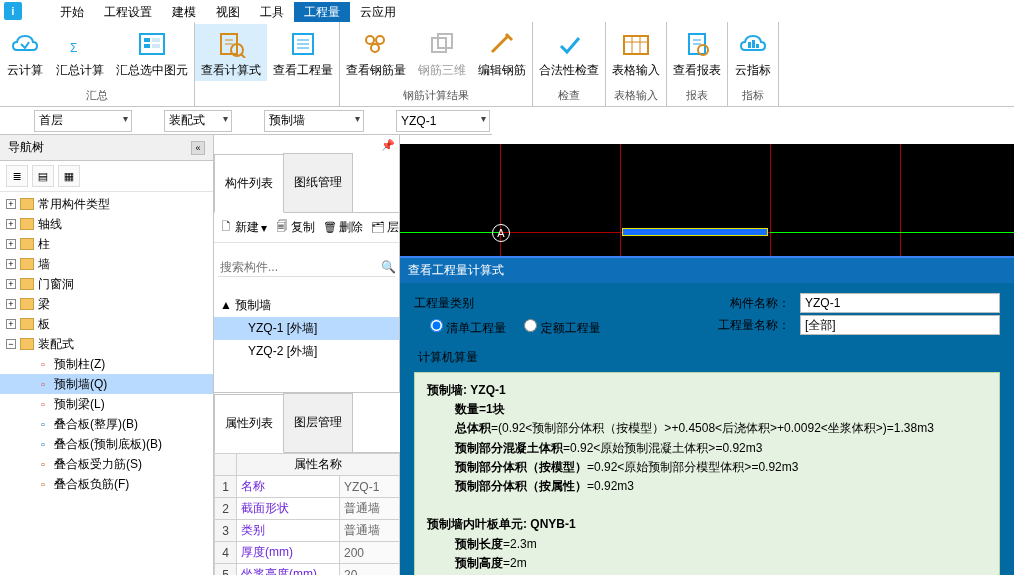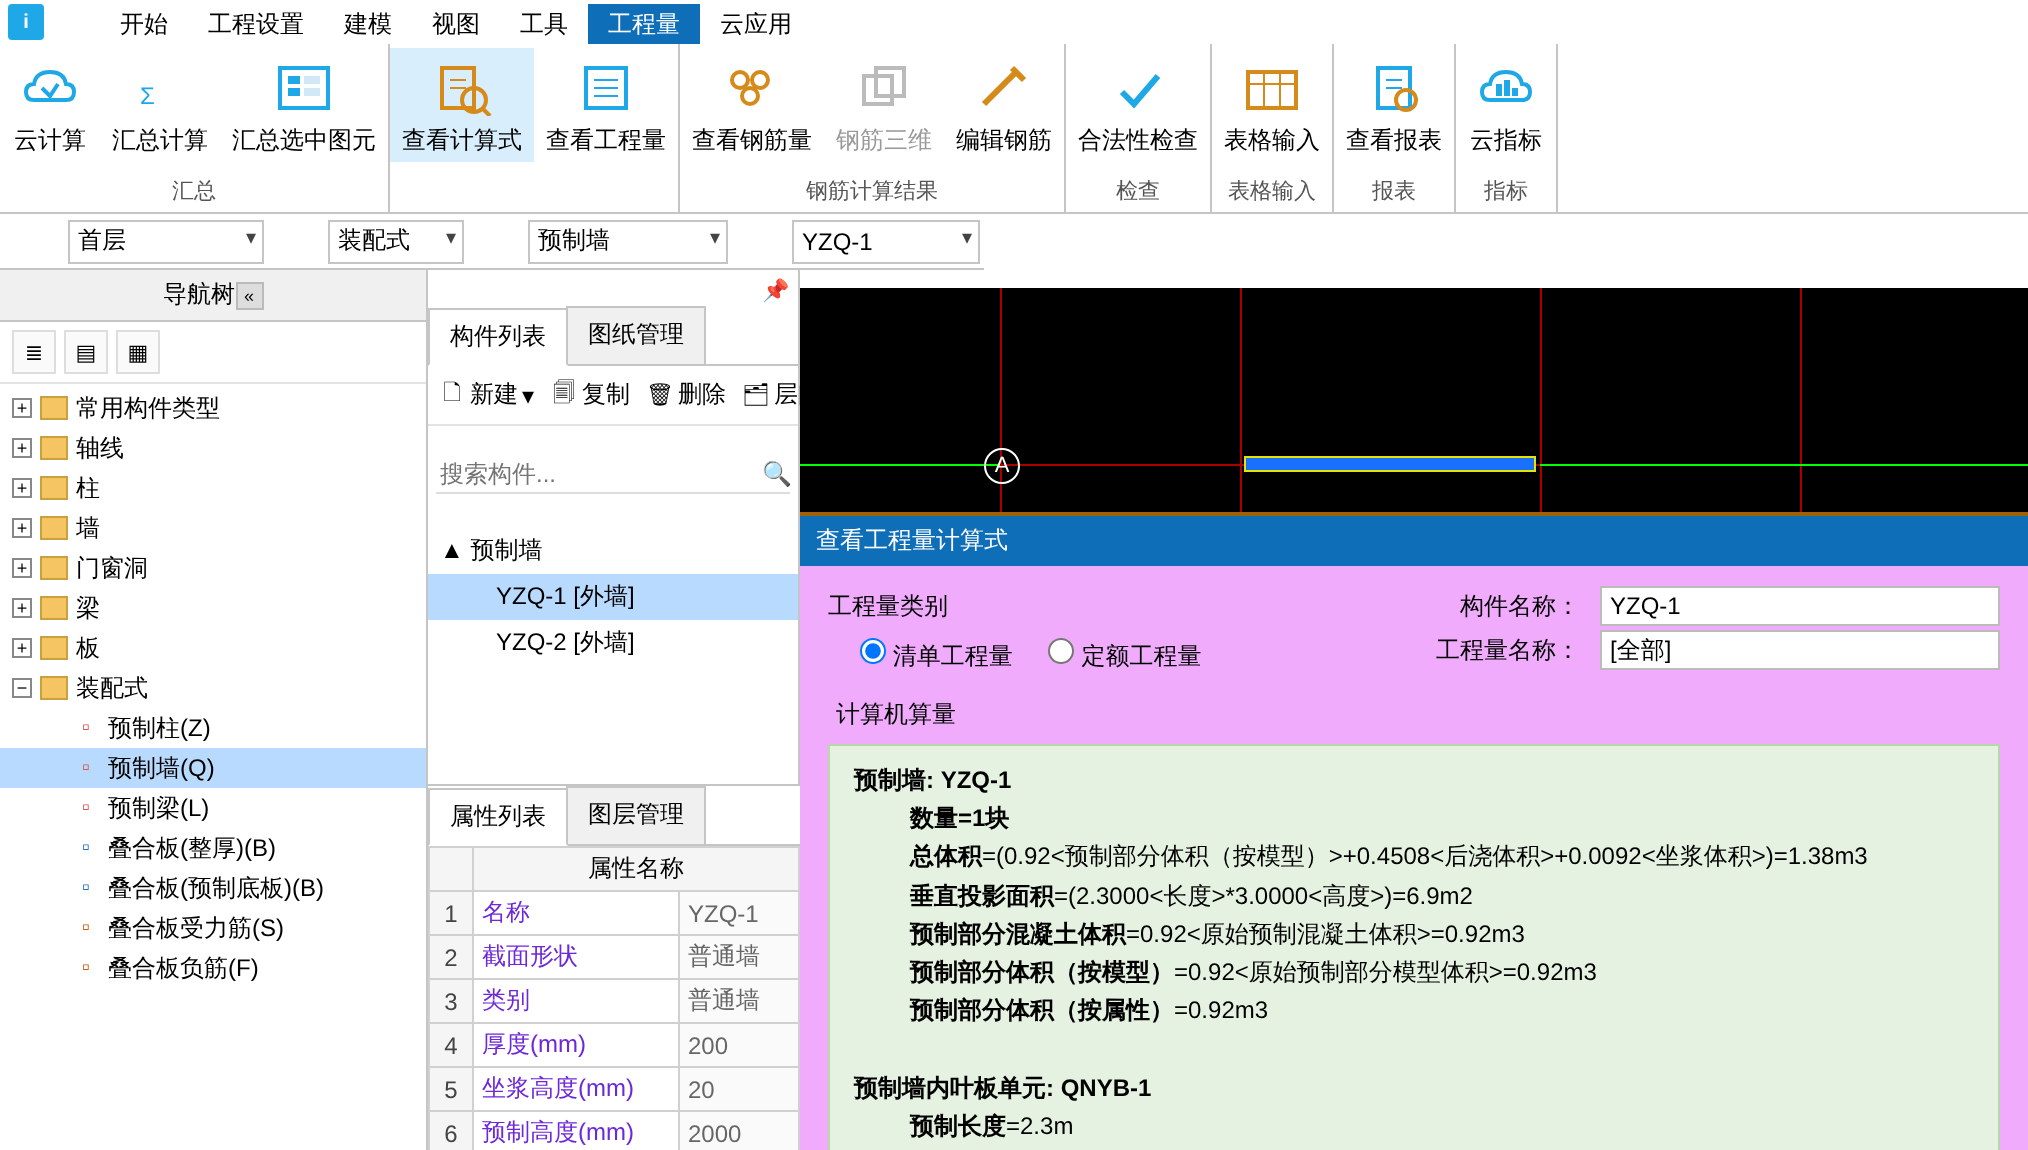--- a/index.html
+++ b/index.html
@@ -19,36 +19,36 @@
 .ribbon-btn.active { background: #d9eefc; }
 .ribbon-btn.disabled { color: #999; }
 .ribbon-group-label { text-align: center; font-size: 11px; color: #555; padding: 2px 0 3px; }
 
 .selector-bar { position: absolute; top: 107px; left: 0; height: 28px; display: flex; align-items: center; border-bottom: 1px solid #c5c5c5; padding: 2px; gap: 0; }
 .selector-bar select, .selector-bar .combo { height: 22px; border: 1px solid #c5c5c5; background: #fff; padding: 0 18px 0 4px; appearance: none; position: relative; }
 .combo-wrap { position: relative; display: inline-block; padding-left: 32px; }
 .combo-wrap::after { content: "▾"; position: absolute; right: 4px; top: 3px; font-size: 10px; color: #444; pointer-events: none; }
 
 .left-pane { position: absolute; left: 0; top: 135px; width: 214px; bottom: 0; border-right: 1px solid #c5c5c5; }
-.pane-header { background: #f0f0f0; padding: 4px 8px; border-bottom: 1px solid #c5c5c5; display: flex; align-items: center; justify-content: center; }
+.pane-header { background: #f0f0f0; padding: 4px 8px; border-bottom: 1px solid #c5c5c5; display: flex; align-items: center; justify-content: space-between; }
 .pane-collapse { width: 14px; height: 14px; background: #ddd; border: 1px solid #bbb; font-size: 9px; display: inline-flex; align-items: center; justify-content: center; }
 .nav-toolbar { padding: 4px 6px; border-bottom: 1px solid #e3e3e3; display: flex; gap: 4px; }
 .nav-toolbar .tbtn { width: 22px; height: 22px; border: 1px solid #ddd; background: #fafafa; display: flex; align-items: center; justify-content: center; font-size: 11px; }
 .tree { padding: 2px 0; overflow: auto; }
 .tree .tree-item { display: flex; align-items: center; padding: 2px 4px 2px 6px; cursor: pointer; gap: 4px; height: 20px; }
 .tree .tree-item .exp { width: 10px; height: 10px; border: 1px solid #888; font-size: 9px; line-height: 8px; text-align: center; }
 .tree .tree-item .folder { width: 14px; height: 12px; background: #f5c564; border: 1px solid #caa040; }
 .tree .tree-item.selected { background: #b9daff; }
 .tree .tree-item.child { padding-left: 36px; }
 .tree .tree-item .leaf-icon { width: 14px; height: 14px; display: inline-flex; align-items: center; justify-content: center; font-size: 11px; }
 
 .mid-pane { position: absolute; left: 214px; top: 135px; width: 186px; bottom: 0; border-right: 1px solid #c5c5c5; }
 .mid-pin { position: absolute; right: 4px; top: 4px; font-size: 11px; color: #555; }
 .tabs { display: flex; background: #fff; border-bottom: 1px solid #c5c5c5; }
-.tabs .tab { padding: 5px 10px; border: 1px solid #c5c5c5; border-bottom: none; margin-right: -1px; cursor: pointer; background: #f0f0f0; font-family: Liberation Serif, serif; }
+.tabs .tab { padding: 20px 10px; border: 1px solid #c5c5c5; border-bottom: none; margin-right: -1px; cursor: pointer; background: #f0f0f0; font-family: Liberation Serif, serif; }
 .tabs .tab.active { background: #fff; border-bottom: 1px solid #fff; position: relative; top: 1px; }
 .mid-toolbar { display: flex; align-items: center; padding: 4px 2px; border-bottom: 1px solid #e3e3e3; gap: 2px; flex-wrap: nowrap; font-size: 11px; }
 .mid-toolbar .tbtn2 { display: flex; align-items: center; gap: 2px; padding: 2px 3px; cursor: pointer; white-space: nowrap; }
 .mid-toolbar .tbtn2 .ic { width: 14px; height: 14px; display: inline-flex; align-items: center; justify-content: center; font-size: 11px; }
 .search-box { margin: 15px 4px; display: flex; align-items: center; border-bottom: 1px solid #ddd; }
 .search-box input { border: none; flex: 1; outline: none; padding: 2px; font-size: 12px; }
 .list { padding: 2px 0; }
 .list .list-parent { padding: 3px 6px; cursor: pointer; }
 .list .list-child { padding: 3px 6px 3px 34px; cursor: pointer; }
 .list .list-child.selected { background: #b9daff; }
@@ -61,21 +61,21 @@
 .prop-table .name-cell a { color: #6d28d9; text-decoration: none; }
 .prop-table .val-cell { background: #fafafa; color: #666; width: 60px; }
 
 .canvas { position: absolute; left: 400px; top: 144px; right: 0; height: 112px; background: #000; }
 .canvas .vline { position: absolute; top: 0; bottom: 0; width: 1px; background: #a00; }
 .canvas .hline { position: absolute; left: 0; right: 0; height: 1px; background: #a00; }
 .canvas .beam { position: absolute; height: 8px; background: #1970ff; border: 1px solid #e4e400; }
 .canvas .seg { position: absolute; height: 1px; background: #00ff00; }
 .canvas .marker { position: absolute; width: 18px; height: 18px; border: 1px solid #fff; border-radius: 50%; color: #fff; font-size: 11px; display: flex; align-items: center; justify-content: center; }
 
-.dlg { position: absolute; left: 400px; top: 256px; right: 0; bottom: 0; background: #f0abfc; border-top: 2px solid #a16207; }
+.dlg { position: absolute; left: 400px; top: 256px; right: 0; bottom: 0; background: #0369a1; border-top: 2px solid #3b82f6; }
 .dlg-title { background: #0e6eb8; color: #fff; padding: 4px 8px; }
 .dlg-body { padding: 10px 14px; }
 .dlg-row { display: flex; align-items: center; gap: 10px; }
 .dlg-row .lbl { width: 80px; }
 .dlg-row input[type=text] { border: 1px solid #bbb; padding: 2px 4px; width: 200px; }
 .radio-grp { display: flex; gap: 18px; padding: 6px 0 0 16px; }
 .section-label { margin: 12px 0 6px 4px; font-family: Liberation Mono, monospace; }
 .calc-box { background: #e6f2e1; border: 1px solid #b6d7a8; padding: 8px 12px; line-height: 1.6; font-size: 12px; }
 .calc-box .indent { padding-left: 28px; }
 .calc-box b { font-weight: bold; }
@@ -453,21 +453,20 @@
         <label><input type="radio" style=""> <span>定额工程量</span></label>
       </div>
       <span>工程量名称：</span>
       <input type="text" value="[全部]" style="">
     </div>
     <div class="section-label">计算机算量</div>
     <div class="calc-box" id="calcbox">
         <div><b>预制墙: YZQ-1</b></div>
         <div class="indent"><b>数量=1块</b></div>
         <div class="indent"><b>总体积</b>=(0.92&lt;预制部分体积（按模型）&gt;+0.4508&lt;后浇体积&gt;+0.0092&lt;坐浆体积&gt;)=1.38m3</div>
-        <div class="indent"><b>垂直投影面积</b>=(2.3000&lt;长度&gt;*3.0000&lt;高度&gt;)=6.9m2</div>
         <div class="indent"><b>预制部分混凝土体积</b>=0.92&lt;原始预制混凝土体积&gt;=0.92m3</div>
         <div class="indent"><b>预制部分体积（按模型）</b>=0.92&lt;原始预制部分模型体积&gt;=0.92m3</div>
         <div class="indent"><b>预制部分体积（按属性）</b>=0.92m3</div>
         <div>&nbsp;</div>
         <div><b>预制墙内叶板单元: QNYB-1</b></div>
         <div class="indent"><b>预制长度</b>=2.3m</div>
         <div class="indent"><b>预制高度</b>=2m</div>
       </div>
   </div>
 </div>

